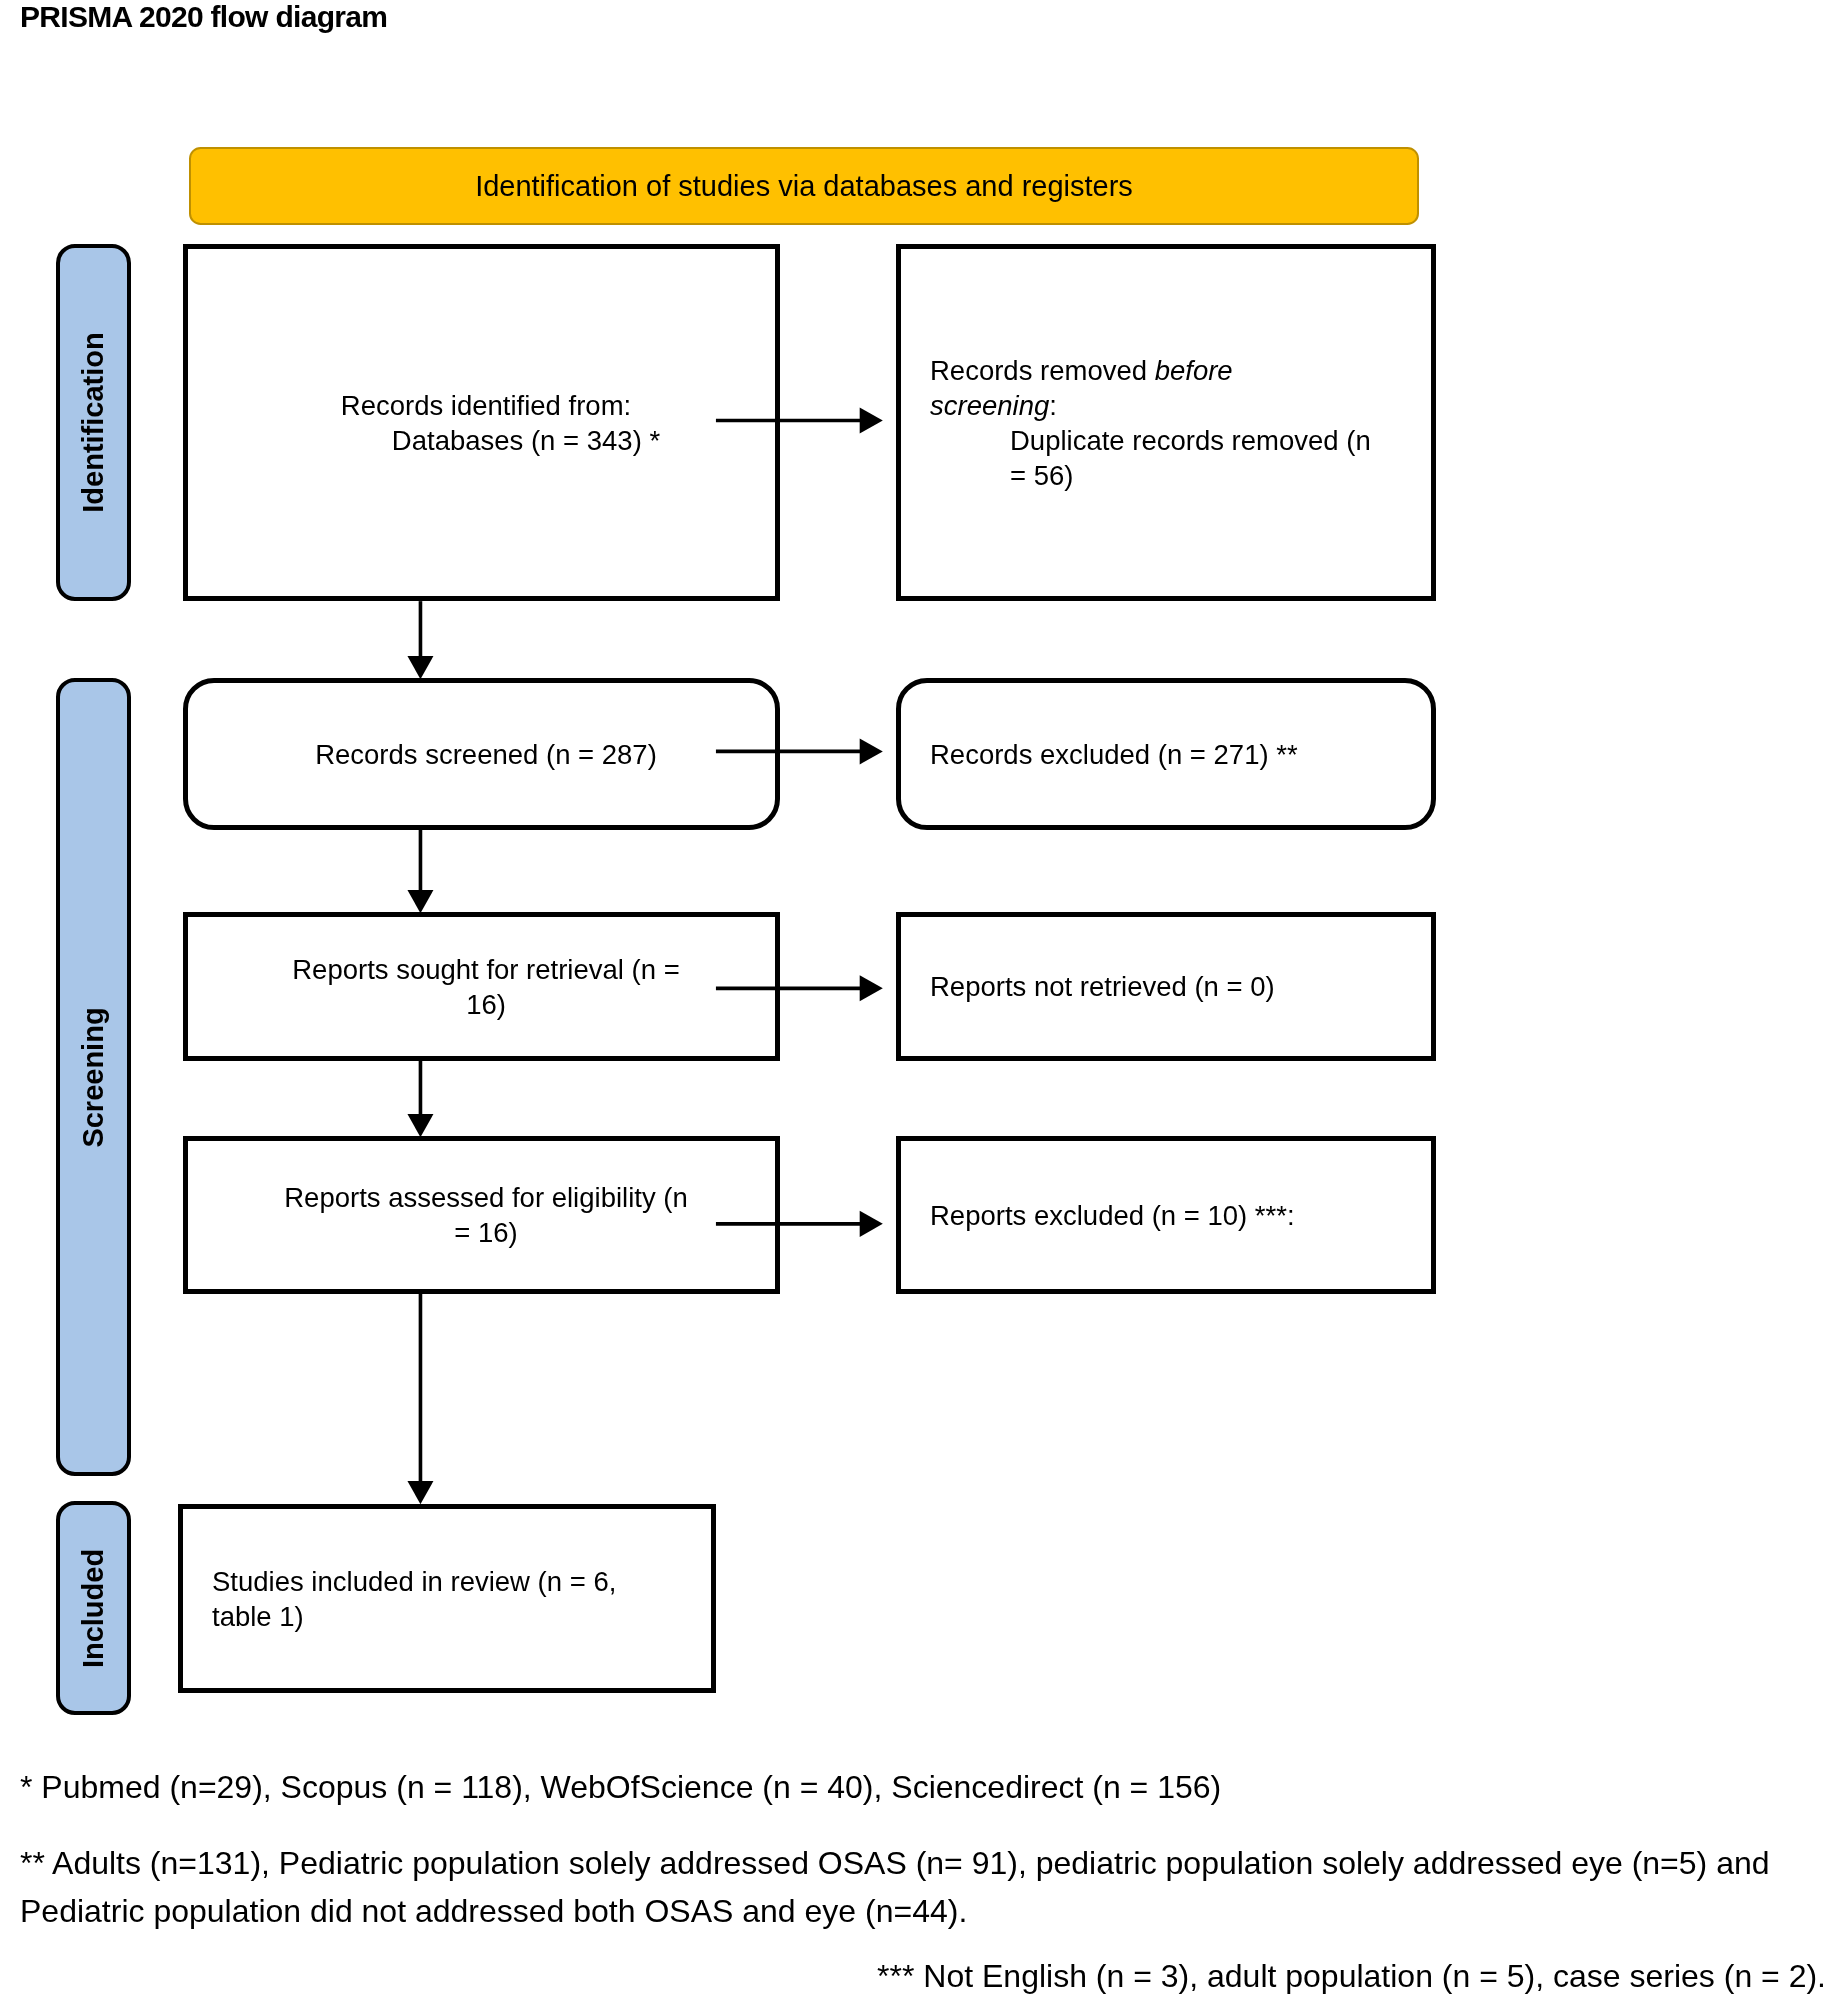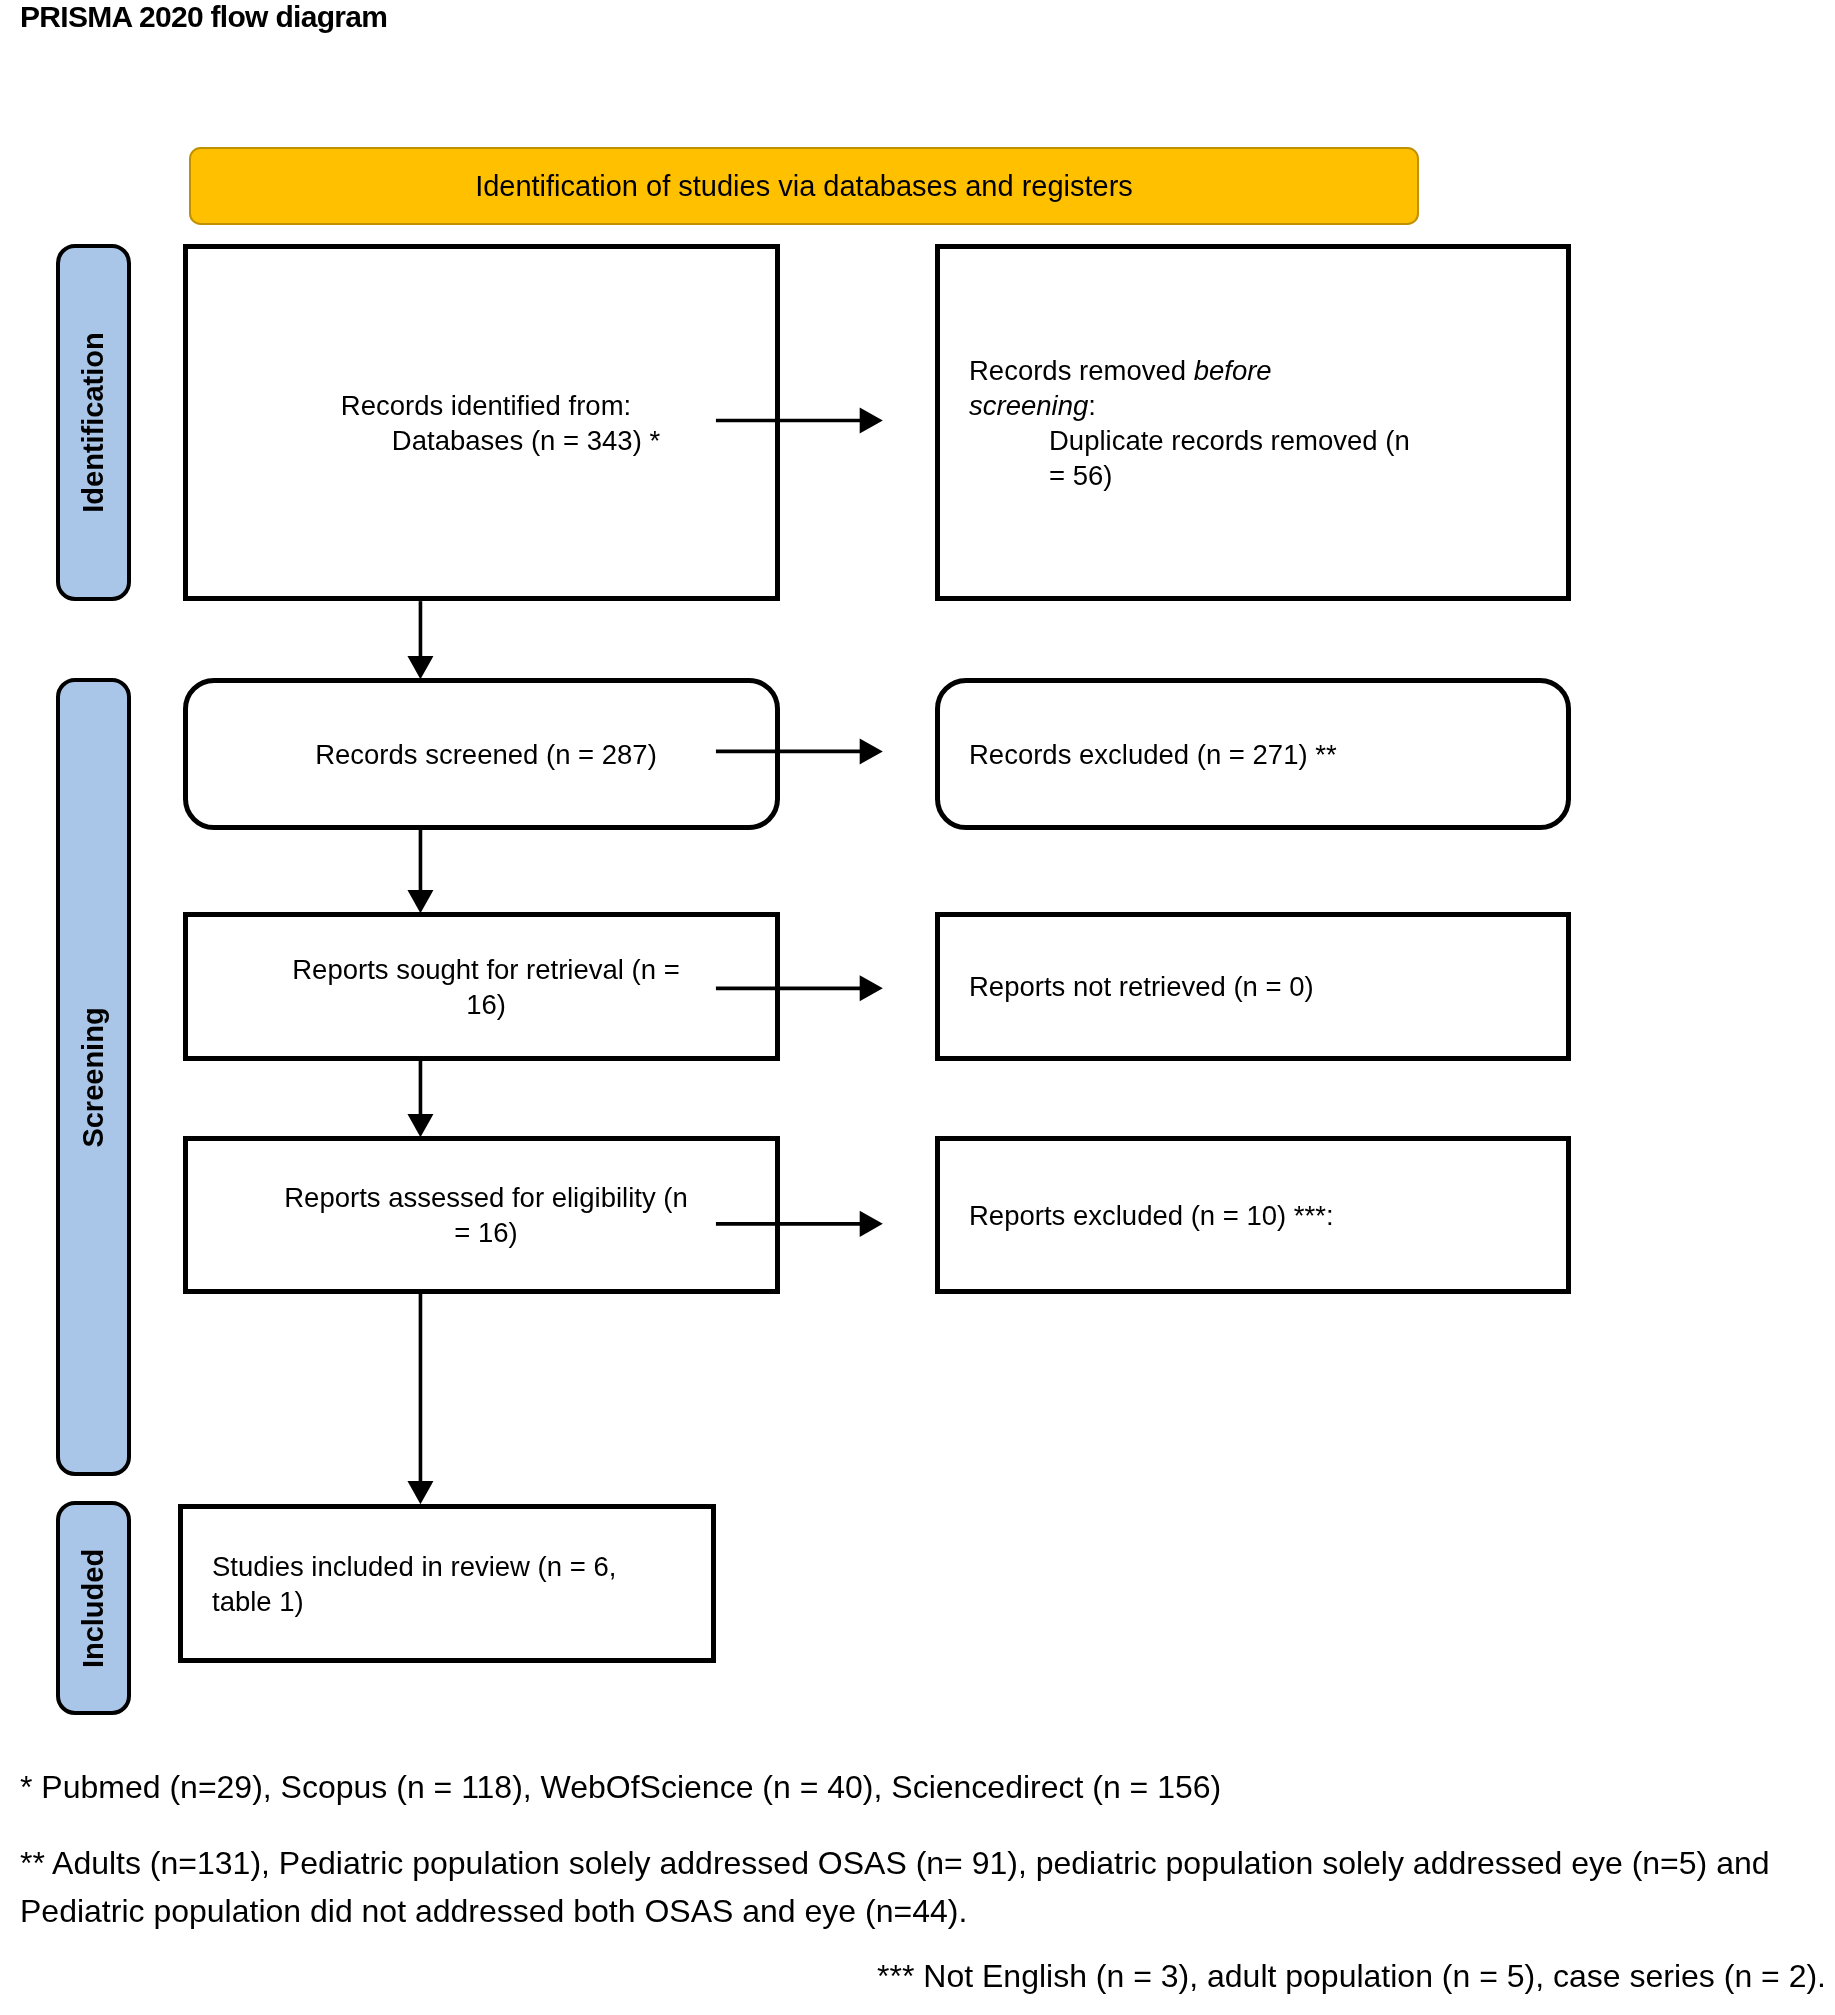--- a/index.html
+++ b/index.html
@@ -70,27 +70,27 @@
     background: #fff;
     border: 5px solid var(--box-border, #000);
     display: flex;
     flex-direction: column;
     justify-content: center;
     font-size: 27.5px;
     line-height: 35px;
     padding: 8.7px 20px 8.7px 29px;
   }
   .col-left  { left: 183px;  width: 597px; align-items: center; }
-  .col-right { left: 935px; width: 636px; }
+  .col-right { left: 896px; width: 540px; }
 
   .row1 { top: 244px;  height: 357px; }
   .row2 { top: 678px;  height: 152px; border-radius: 31px; }
   .row3 { top: 912px; height: 149px; }
   .row4 { top: 1136px; height: 158px; }
-  .box-included-row { left: 178px; width: 538px; top: 1504px; height: 159px; }
+  .box-included-row { left: 178px; width: 538px; top: 1504px; height: 189px; }
 
   .indent { margin-left: 80px; }
   .italic { font-style: italic; }
 
   .arrows {
     position: absolute;
     left: 0; top: 0;
     width: 1835px;
     height: 2015px;
     pointer-events: none;

